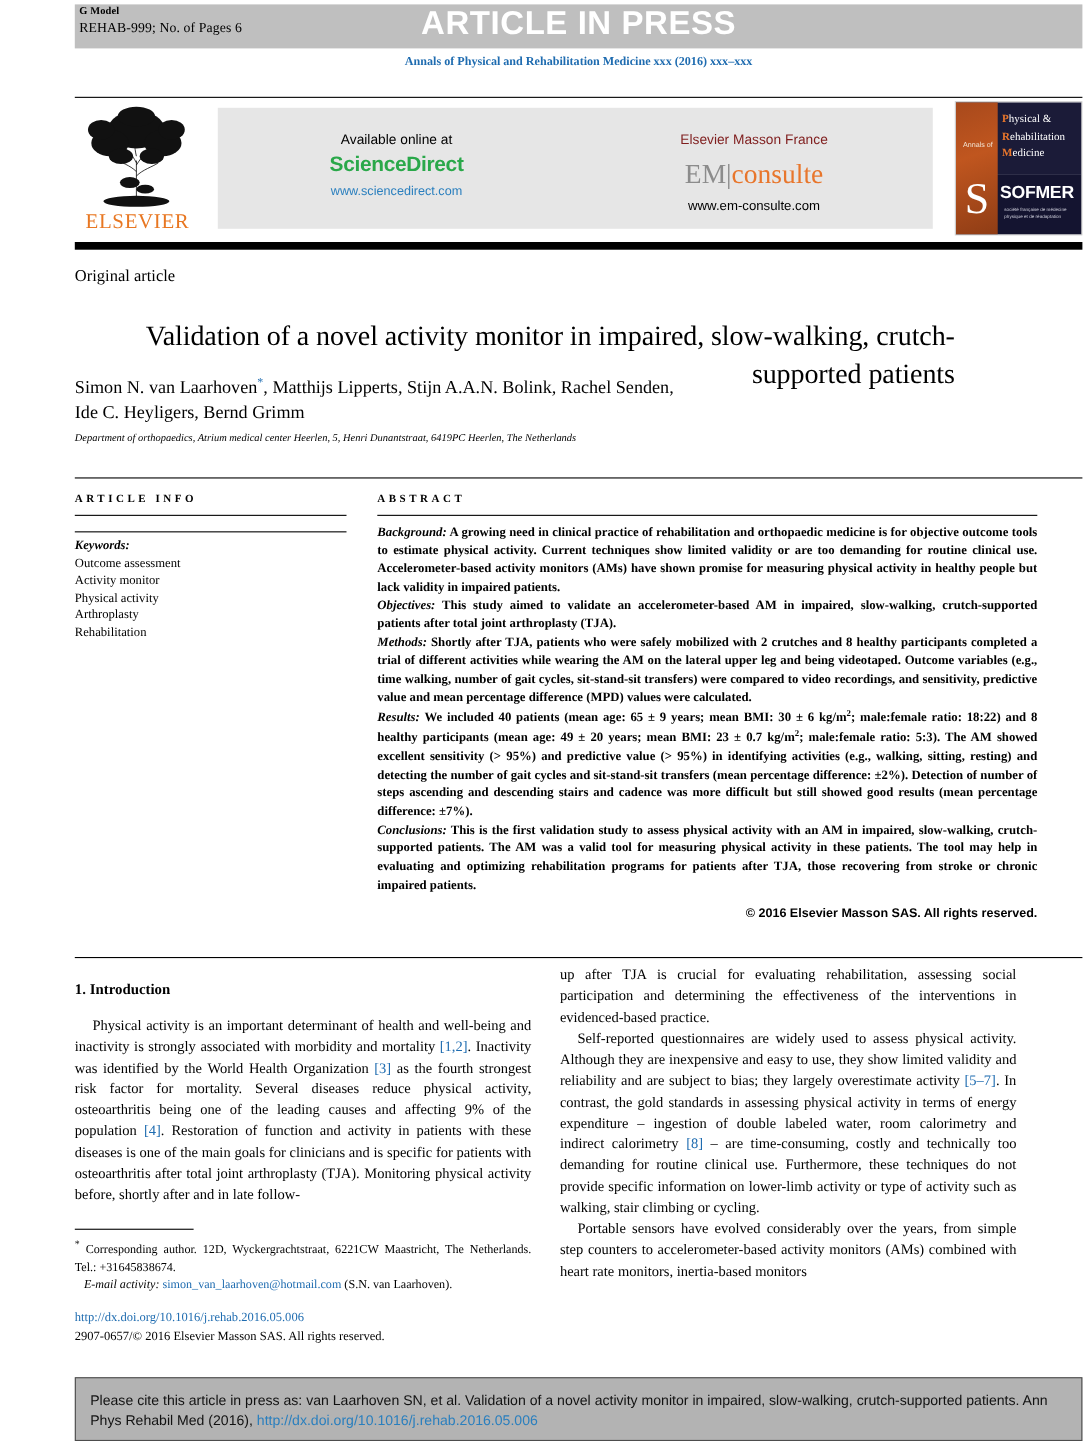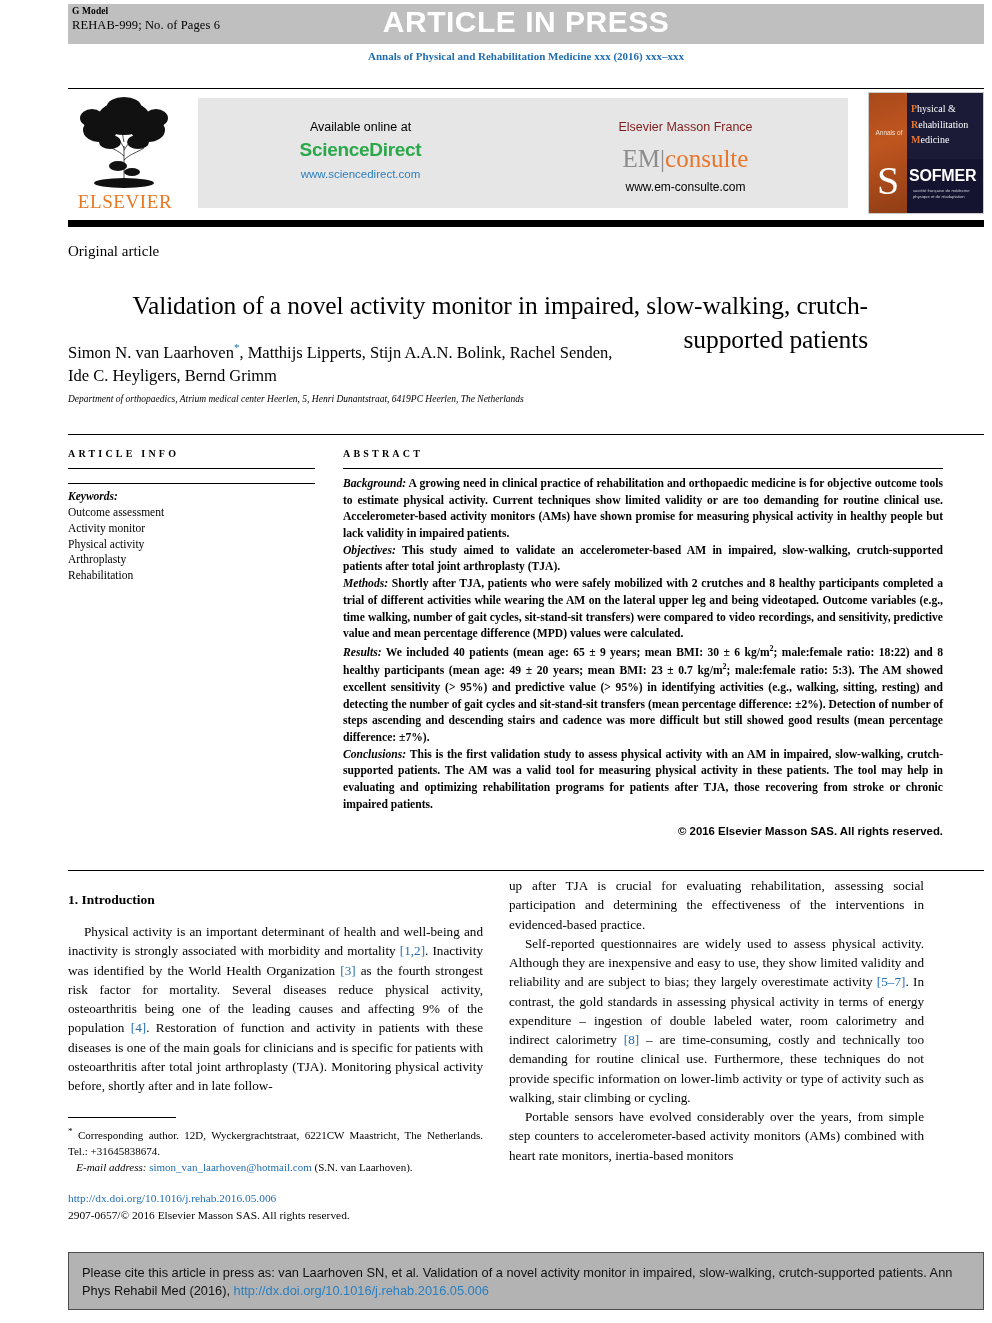--- a/index.html
+++ b/index.html
@@ -405,21 +405,21 @@
 
   <div class="hr-thin-2"></div>
 
   <div class="col-left">
     <h2 class="h2">1. Introduction</h2>
     <p class="body-p"><span>Physical activity is an important determinant of health and well-being and inactivity is strongly associated with morbidity and mortality </span><span class="ref">[1,2]</span><span>. Inactivity was identified by the World Health Organization </span><span class="ref">[3]</span><span> as the fourth strongest risk factor for mortality. Several diseases reduce physical activity, osteoarthritis being one of the leading causes and affecting 9% of the population </span><span class="ref">[4]</span><span>. Restoration of function and activity in patients with these diseases is one of the main goals for clinicians and is specific for patients with osteoarthritis after total joint arthroplasty (TJA). Monitoring physical activity before, shortly after and in late follow-</span></p>
 
     <div class="foot-rule"></div>
     <div class="footnote">
       <span class="star">*</span><span> Corresponding author. 12D, Wyckergrachtstraat, 6221CW Maastricht, The Netherlands. Tel.: +31645838674.</span><br>
-      &nbsp;&nbsp;&nbsp;<span class="em-lbl">E-mail address:</span>
+      &nbsp;&nbsp;&nbsp;<span class="em-lbl">E-mail activity:</span>
       <span class="link">simon_van_laarhoven@hotmail.com</span><span> (S.N. van Laarhoven).</span>
     </div>
   </div>
 
   <div class="col-right">
     <p class="body-p noindent">up after TJA is crucial for evaluating rehabilitation, assessing social participation and determining the effectiveness of the interventions in evidenced-based practice.</p>
     <p class="body-p"><span>Self-reported questionnaires are widely used to assess physical activity. Although they are inexpensive and easy to use, they show limited validity and reliability and are subject to bias; they largely overestimate activity </span><span class="ref">[5–7]</span><span>. In contrast, the gold standards in assessing physical activity in terms of energy expenditure – ingestion of double labeled water, room calorimetry and indirect calorimetry </span><span class="ref">[8]</span><span> – are time-consuming, costly and technically too demanding for routine clinical use. Furthermore, these techniques do not provide specific information on lower-limb activity or type of activity such as walking, stair climbing or cycling.</span></p>
     <p class="body-p">Portable sensors have evolved considerably over the years, from simple step counters to accelerometer-based activity monitors (AMs) combined with heart rate monitors, inertia-based monitors</p>
   </div>
 

